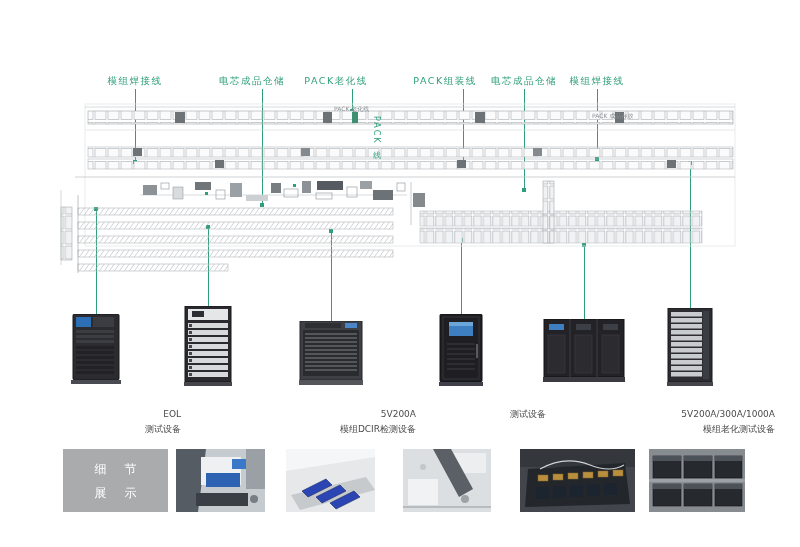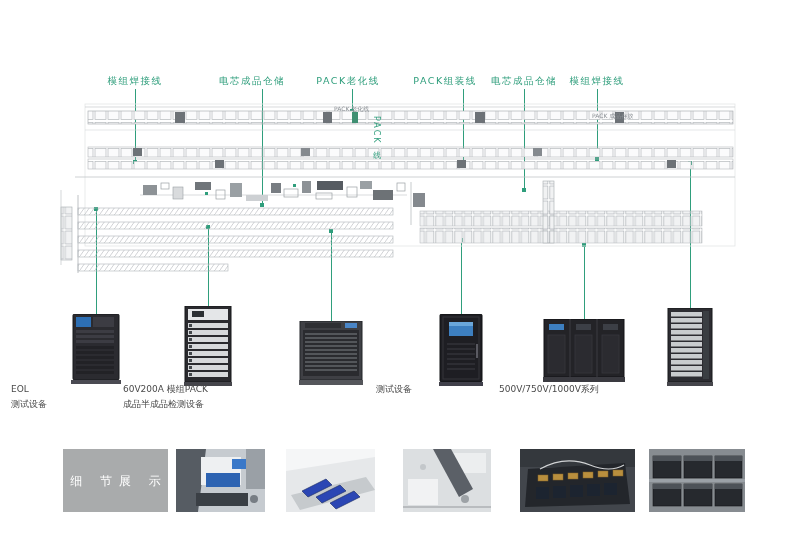--- a/index.html
+++ b/index.html
@@ -12,37 +12,37 @@
   .vline   { position:absolute; width:1px; background:var(--accent); }
   .node    { position:absolute; width:4px; height:4px; margin-left:-2px; margin-top:-2px;
              background:var(--accent); }
 
   .plan    { position:absolute; left:55px; top:83px; }
   .plan-vtext { position:absolute; left:370px; top:104px; writing-mode:vertical-rl;
                 font-size:8px; color:var(--accent); letter-spacing:2px; }
   .plan-stext { position:absolute; font-size:6px; color:#8b9095; white-space:nowrap; }
 
   .equip   { position:absolute; }
-  .eq-label{ position:absolute; top:370px; transform:translateX(-50%); width:170px;
-             text-align:left; font-size:9px; color:#4a4a4a; line-height:1.65; }
+  .eq-label{ position:absolute; top:395px; transform:translateX(-50%); width:170px;
+             text-align:right; font-size:9px; color:#4a4a4a; line-height:1.65; }
 
   .detail-box { position:absolute; left:63px; top:437px; width:105px; height:63px;
-                background:#a9abac; color:#ffffff; display:flex; flex-direction:row;
+                background:#a9abac; color:#ffffff; display:flex; flex-direction:column;
                 align-items:center; justify-content:center; font-size:12px;
                 letter-spacing:7px; line-height:2; padding-left:7px; }
   .photo   { position:absolute; top:437px; height:63px; overflow:hidden; }
 </style>
 </head>
 <body>
 
 <div class="page">
 
   <div class="callout" style="left:135px">模组焊接线</div>
   <div class="callout" style="left:252px">电芯成品仓储</div>
-  <div class="callout" style="left:348px">PACK老化线</div>
+  <div class="callout" style="left:336px">PACK老化线</div>
   <div class="callout" style="left:445px">PACK组装线</div>
   <div class="callout" style="left:524px">电芯成品仓储</div>
   <div class="callout" style="left:597px">模组焊接线</div>
 
   <div class="vline" style="left:135px;top:77px;height:73px"></div>
   <div class="vline" style="left:262px;top:77px;height:116px"></div>
   <div class="vline" style="left:352px;top:77px;height:22px"></div>
   <div class="vline" style="left:463px;top:77px;height:74px"></div>
   <div class="vline" style="left:524px;top:77px;height:101px"></div>
   <div class="vline" style="left:597px;top:77px;height:70px"></div>
@@ -267,33 +267,32 @@
         <rect x="4" y="64" width="31" height="4.5"></rect>
       </g>
       <rect x="0" y="74" width="46" height="4" fill="#45454b"></rect>
     </svg>
   </div>
 
   <div class="eq-label" style="left:96px">
     <div>EOL</div>
     <div>测试设备</div>
   </div>
-  <div class="eq-label" style="left:208px">
-    <div>60V200A 模组PACK</div>
-    <div>成品半成品检测设备</div>
-  </div>
   <div class="eq-label" style="left:331px">
+    <div>5V200A</div>
+    <div>模组DCIR检测设备</div>
   </div>
   <div class="eq-label" style="left:461px">
     <div>测试设备</div>
   </div>
   <div class="eq-label" style="left:584px">
-    <div>500V/750V/1000V系列</div>
   </div>
   <div class="eq-label" style="left:690px">
+    <div>5V200A/300A/1000A</div>
+    <div>模组老化测试设备</div>
   </div>
 
   <div class="detail-box">
     <div>细 节</div>
     <div>展 示</div>
   </div>
 
   <div class="photo" style="left:176px;width:89px">
     <svg width="89" height="63" viewBox="0 0 89 63">
       <rect width="89" height="63" fill="#c6cbd0"></rect>

